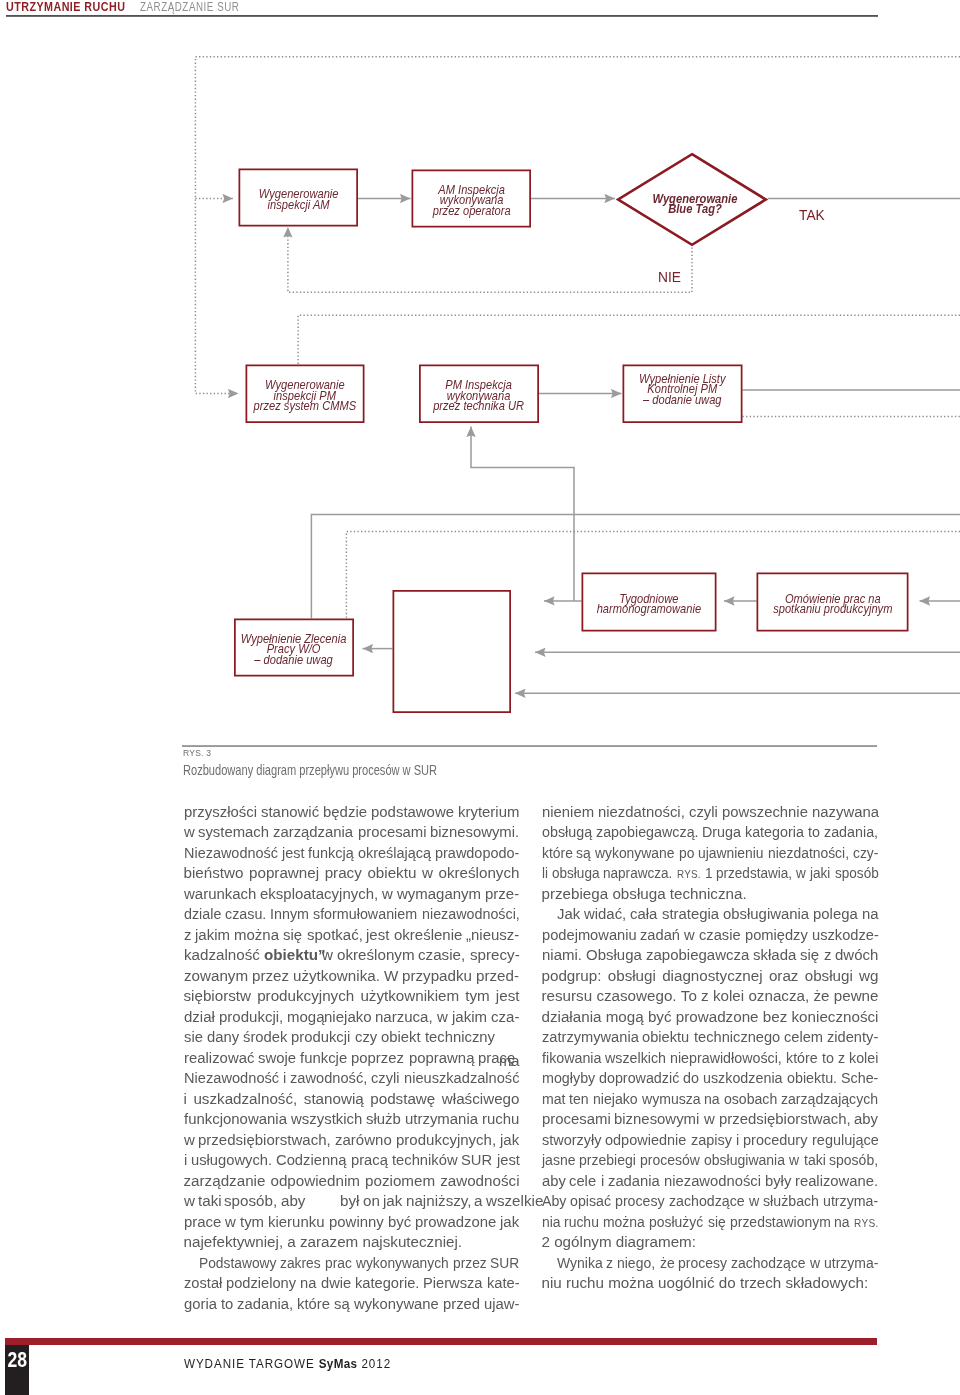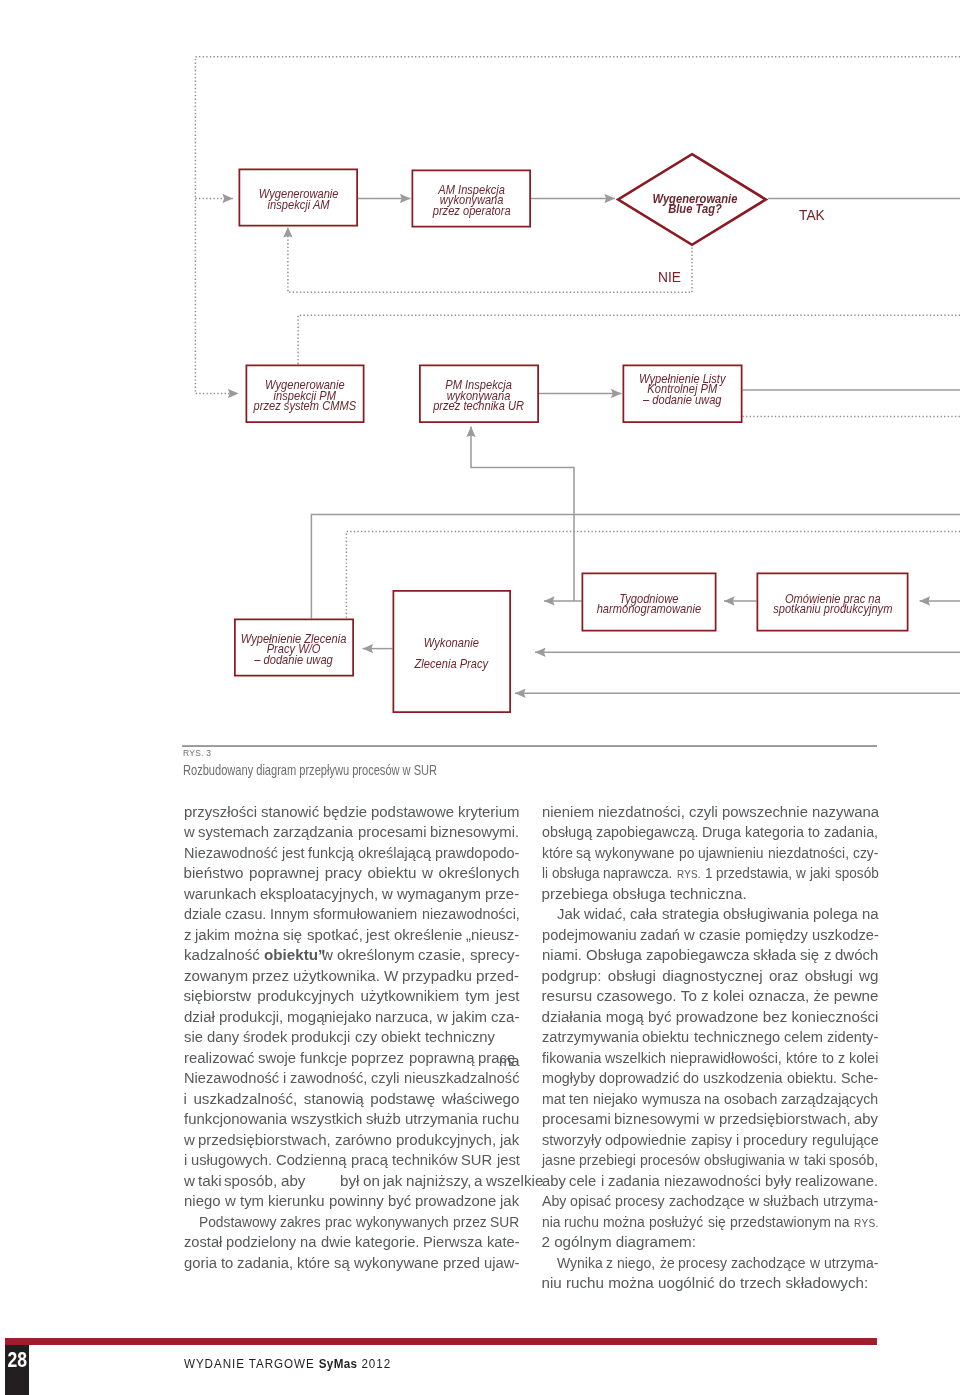--- a/index.html
+++ b/index.html
@@ -63,20 +63,27 @@
   .f-txt{position:absolute;left:183.7px;top:1357px;height:15px;line-height:15px;
          font-size:12.6px;letter-spacing:1.0px;color:#231f20;
          transform:scaleX(.925);transform-origin:0 50%;}
   .f-txt b{font-weight:bold;letter-spacing:.35px;}
 </style>
 </head>
 <body>
 
 <div class="page">
 
+  <div class="runhead">
+    <div class="rh-section">UTRZYMANIE RUCHU</div>
+    <div class="rh-sub">ZARZĄDZANIE SUR</div>
+    <svg class="rh-rule" width="880" height="6" viewBox="0 0 880 6">
+      <rect x="0" y="2.05" width="872" height="1.75" fill="#4a4a4a"></rect>
+    </svg>
+  </div>
 
   <div class="figure">
     <svg class="figsvg" width="960" height="760" viewBox="0 0 960 760">
       <defs>
         <marker id="ah" markerWidth="11" markerHeight="9.4" refX="11" refY="4.7" orient="auto" markerUnits="userSpaceOnUse">
           <path d="M0.4,0 L11,4.7 L0.4,9.4 L2.1,4.7 Z" fill="#9b9b9b"></path>
         </marker>
       </defs>
       <g id="conn-solid" stroke="#9b9b9b" stroke-width="1.5" fill="none">
           <path d="M358,198.5 H410.5" marker-end="url(#ah)"></path>
@@ -146,25 +153,20 @@
       </div>
     <div class="node" id="n6" style="left: 581.5px; top: 572.5px; width: 135px; height: 59px;">
         <span>Tygodniowe
 harmonogramowanie</span>
       </div>
     <div class="node" id="n8" style="left: 234px; top: 618.5px; width: 120px; height: 58px;">
         <span>Wypełnienie Zlecenia
 Pracy W/O
 – dodanie uwag</span>
       </div>
-    <div class="node" id="n9" style="left: 392.5px; top: 590px; width: 118.5px; height: 123px;">
-        <span>Wykonanie
-
-Zlecenia Pracy</span>
-      </div>
 
     <svg class="diamond" id="n2shape" width="160" height="100" viewBox="0 0 152 95" style="left: 616px; top: 152px; width: 152px; height: 95px;">
       <polygon points="76,2.2 149.8,47.5 76,92.8 2.2,47.5" fill="#fff" stroke="#8b1a22" stroke-width="2.6"></polygon>
     </svg>
     <div class="dlabel" id="n2label" style="left: 618.5px; top: 195.2px; width: 152px;">Wygenerowanie
 Blue Tag?</div>
 
     <div class="elabel" id="lab-tak" style="left: 799px; top: 207.5px;">TAK</div>
     <div class="elabel" id="lab-nie" style="left: 658.3px; top: 269.5px;">NIE</div>
 
@@ -398,20 +400,29 @@
         <span class="sp"></span>
         <i style="display: inline-block; transform: scaleX(0.970566); transform-origin: 0px 50%; width: 36.8815px;">pracą</i>
         <span class="sp"></span>
         <i style="display: inline-block; transform: scaleX(0.970566); transform-origin: 0px 50%; width: 65.5587px;">techników</i>
         <span class="sp"></span>
         <i style="display: inline-block; transform: scaleX(0.970566); transform-origin: 0px 50%; width: 31.1339px;">SUR</i>
         <span class="sp"></span>
         <i style="display: inline-block; transform: scaleX(0.970566); transform-origin: 0px 50%; width: 22.9448px;">jest</i>
       </div>
       <div class="ln jf">
+        <i>zarządzanie</i>
+        <span class="sp"></span>
+        <i>odpowiednim</i>
+        <span class="sp"></span>
+        <i>poziomem</i>
+        <span class="sp"></span>
+        <i>zawodności</i>
+      </div>
+      <div class="ln jf">
         <i style="display: inline-block; transform: scaleX(0.998717); transform-origin: 0px 50%; width: 10.9547px;">w</i>
         <span class="sp"></span>
         <i style="display: inline-block; transform: scaleX(0.998717); transform-origin: 0px 50%; width: 23.6103px;">taki</i>
         <span class="sp"></span>
         <i style="display: inline-block; transform: scaleX(0.998717); transform-origin: 0px 50%; width: 53.1348px;">sposób,</i>
         <span class="sp"></span>
         <i style="display: inline-block; transform: scaleX(0.998717); transform-origin: 0px 50%; width: 24.4686px;">aby</i>
         <span class="sp"></span>
         <i style="display: inline-block; transform: scaleX(0.998717); transform-origin: 0px 50%; width: 19.3969px; margin-left: 32px;">był</i>
         <span class="sp"></span>
@@ -419,36 +430,37 @@
         <span class="sp"></span>
         <i style="display: inline-block; transform: scaleX(0.998717); transform-origin: 0px 50%; width: 19.3969px;">jak</i>
         <span class="sp"></span>
         <i style="display: inline-block; transform: scaleX(0.998717); transform-origin: 0px 50%; width: 65.4784px;">najniższy,</i>
         <span class="sp"></span>
         <i style="display: inline-block; transform: scaleX(0.998717); transform-origin: 0px 50%; width: 8.44228px;">a</i>
         <span class="sp"></span>
         <i style="display: inline-block; transform: scaleX(0.998717); transform-origin: 0px 50%; width: 57.3326px;">wszelkie</i>
       </div>
       <div class="ln jf">
-        <i style="display: inline-block; transform: scaleX(0.983704); transform-origin: 0px 50%; width: 37.3808px;">niego</i>
+        <i style="display: inline-block; transform: scaleX(0.983704); transform-origin: 0px 50%; width: 37.3808px;">prace</i>
         <span class="sp"></span>
         <i style="display: inline-block; transform: scaleX(0.983704); transform-origin: 0px 50%; width: 10.79px;">w</i>
         <span class="sp"></span>
         <i style="display: inline-block; transform: scaleX(0.983704); transform-origin: 0px 50%; width: 24.07px;">tym</i>
         <span class="sp"></span>
         <i style="display: inline-block; transform: scaleX(0.983704); transform-origin: 0px 50%; width: 56.4708px;">kierunku</i>
         <span class="sp"></span>
         <i style="display: inline-block; transform: scaleX(0.983704); transform-origin: 0px 50%; width: 54.8261px;">powinny</i>
         <span class="sp"></span>
         <i style="display: inline-block; transform: scaleX(0.983704); transform-origin: 0px 50%; width: 23.2554px;">być</i>
         <span class="sp"></span>
         <i style="display: inline-block; transform: scaleX(0.983704); transform-origin: 0px 50%; width: 81.4015px;">prowadzone</i>
         <span class="sp"></span>
         <i style="display: inline-block; transform: scaleX(0.983704); transform-origin: 0px 50%; width: 19.1054px;">jak</i>
       </div>
+      <div class="ln">najefektywniej, a zarazem najskuteczniej.</div>
       <div class="ln jf">
         <i style="flex:0 0 auto;width:15px"></i>
         <i style="display: inline-block; transform: scaleX(0.908112); transform-origin: 0px 50%; width: 77.4308px;">Podstawowy</i>
         <span class="sp"></span>
         <i style="display: inline-block; transform: scaleX(0.908112); transform-origin: 0px 50%; width: 40.6238px;">zakres</i>
         <span class="sp"></span>
         <i style="display: inline-block; transform: scaleX(0.908112); transform-origin: 0px 50%; width: 26.8319px;">prac</i>
         <span class="sp"></span>
         <i style="display: inline-block; transform: scaleX(0.908112); transform-origin: 0px 50%; width: 92.7551px;">wykonywanych</i>
         <span class="sp"></span>

